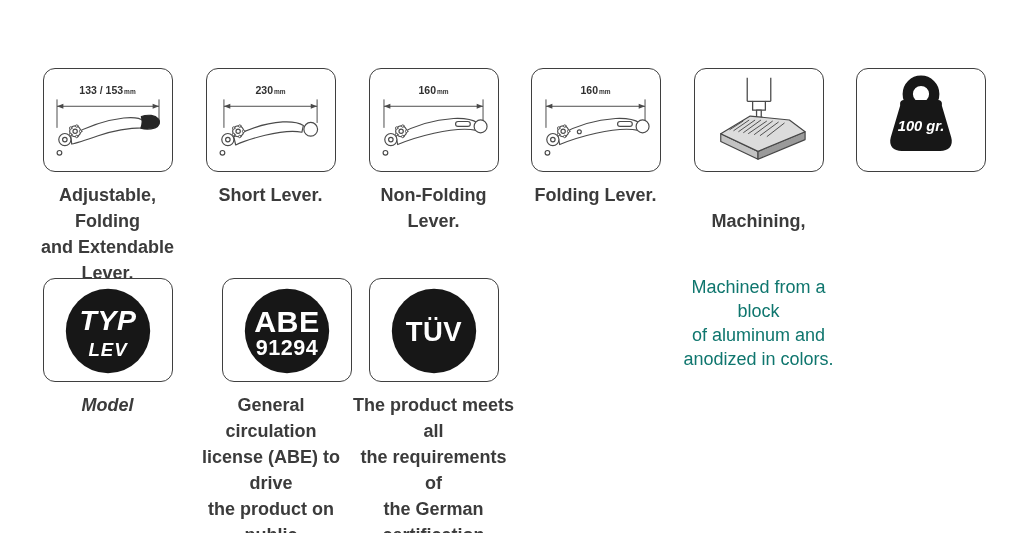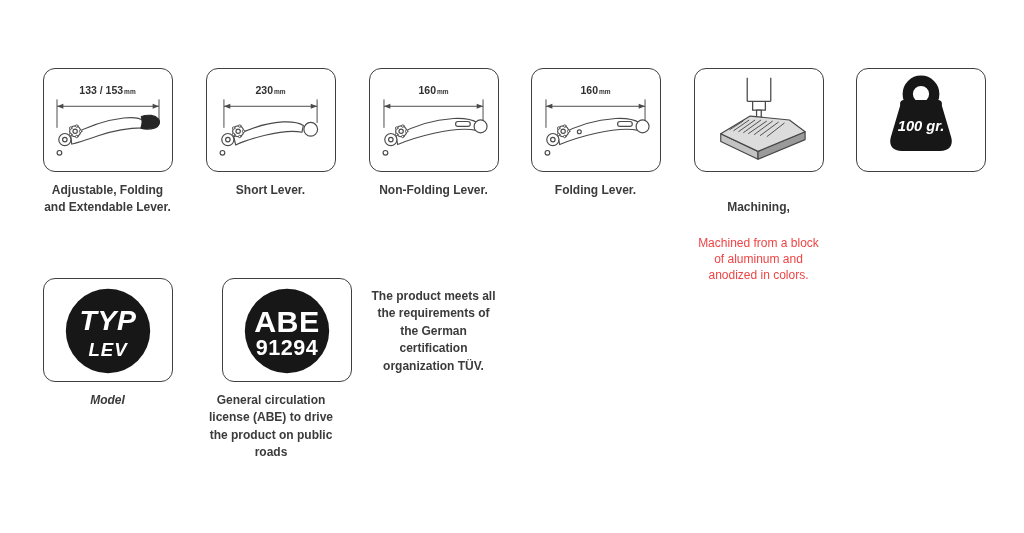--- a/index.html
+++ b/index.html
@@ -15,25 +15,25 @@
     position:relative;
   }
   .art { position:absolute; left:0; top:0; width:100%; height:100%; }
   .dim-label {
     position:absolute; top:15px; left:0; width:100%; text-align:center;
     font-size:10.5px; font-weight:700; color:#303030; z-index:2; letter-spacing:0;
   }
   .dim-label .unit { font-size:6.5px; font-weight:700; margin-left:1px; }
   .caption {
     margin-top:10px; width:162px; text-align:center;
-    font-size:12px; font-weight:700; line-height:1.45; color:#3b3b3b;
+    font-size:18px; font-weight:700; line-height:1.45; color:#3b3b3b;
     white-space:pre-line;
   }
   .caption .cap-title { display:block; }
-  .caption .cap-sub { display:block; font-weight:400; color:#ef4444; line-height:1.32; margin-top:2px; white-space:pre-line; }
+  .caption .cap-sub { display:block; font-weight:400; color:#0f766e; line-height:1.32; margin-top:16px; white-space:pre-line; }
   
   .dimline line { stroke:#4a4a4a; stroke-width:1; }
   .dimline polygon { fill:#4a4a4a; }
   .lever path, .lever circle, .lever rect { fill:#fff; stroke:#4a4a4a; stroke-width:1.2; stroke-linejoin:round; stroke-linecap:round; }
   .lever .dark { fill:#262626; stroke:#262626; }
   .lever .thin { fill:none; stroke-width:1; }
   .lever .bump { stroke-width:0.9; }
   .mill line { stroke:#4a4a4a; stroke-width:1.3; }
   .mill rect, .mill path { fill:#fff; stroke:#4a4a4a; stroke-width:1.3; stroke-linejoin:round; }
   .block polygon { stroke:#464646; stroke-width:1.2; stroke-linejoin:round; }
@@ -261,18 +261,24 @@
       <text class="btext b-num" x="65" y="77">91294</text>
     </svg>
   </div>
   <div class="caption">General circulation
 license (ABE) to drive
 the product on public
 roads</div>
 </div>
 
 <div class="feature" style="left:352px; top:278px;">
+  <div class="card">
+    <svg class="art" viewBox="0 0 130 104">
+      <circle class="badge-circle" cx="65" cy="53" r="43"></circle>
+      <text class="btext b-tuv" x="65" y="63">TÜV</text>
+    </svg>
+  </div>
   <div class="caption">The product meets all
 the requirements of
 the German
 certification
 organization TÜV.</div>
 </div>
 
 </body></html>

